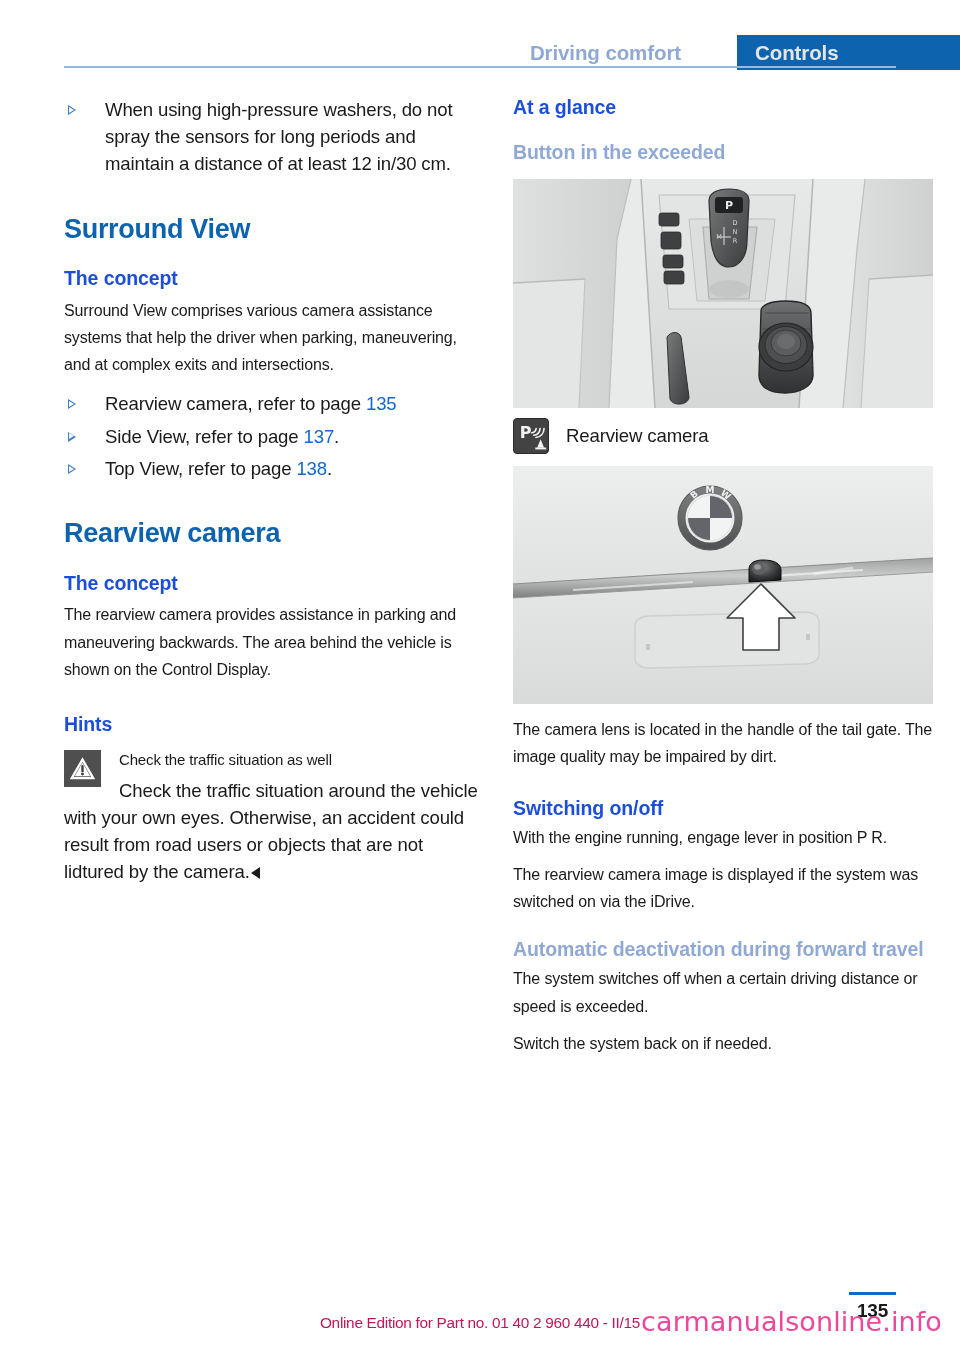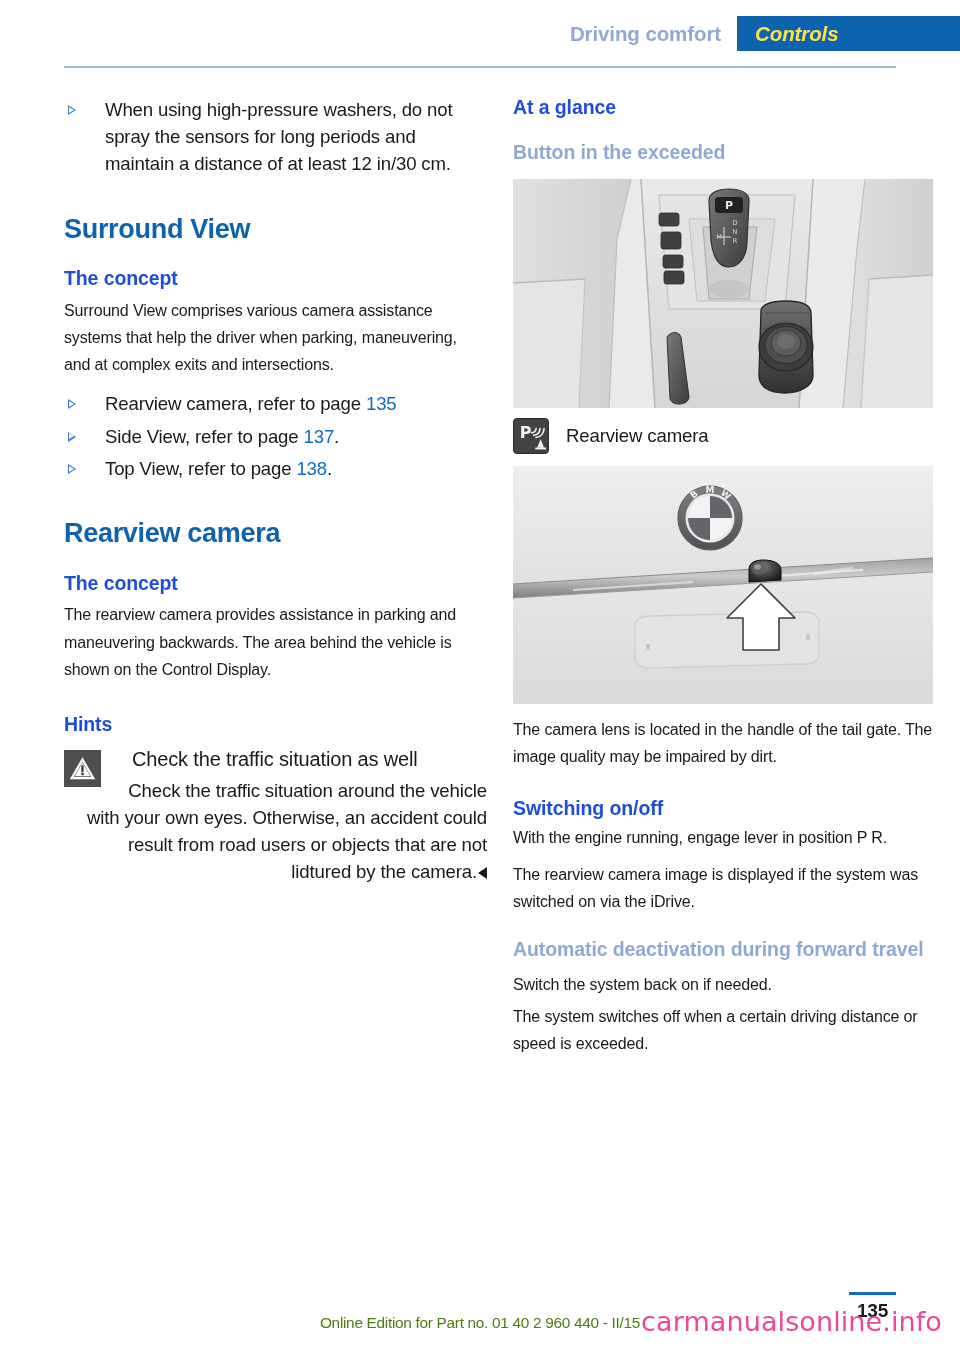--- a/index.html
+++ b/index.html
@@ -22,46 +22,46 @@
 
   
   .header {
     position: absolute;
     top: 0; left: 0;
     width: 960px;
     height: 62px;
   }
   .header-tabs {
     position: absolute;
-    right: 0; top: 16px;
+    right: 0; top: 35px;
     height: 35px;
     display: flex;
     align-items: stretch;
+    gap: 40px;
   }
   .tab-secondary {
     display: flex;
     align-items: center;
     padding: 0 16px 0 18px;
     font-size: 20.5px;
     font-weight: bold;
     color: #8FA9D4;
     letter-spacing: -0.1px;
     background: #ffffff;
   }
   .tab-primary {
     display: flex;
     align-items: center;
     padding: 0 18px 0 18px;
     min-width: 223px;
     font-size: 20.5px;
     font-weight: bold;
-    color: #fde047;
+    color: #e5e5e5;
     background: #0D63AE;
     letter-spacing: -0.1px;
-    font-style: italic;
   }
   .header-rule {
     position: absolute;
     left: 64px;
     top: 66px;
     width: 832px;
     height: 2px;
     background: #9BB7DE;
   }
 
@@ -150,32 +150,30 @@
   .warn-block { position: relative; }
   .warn-icon {
     position: absolute;
     left: 0; top: 4px;
     width: 37px; height: 37px;
     background: #4F4F4F;
   }
   .warn-icon svg { display: block; }
   .warn-line1 {
     padding-left: 55px;
-    font-size: 20px;
+    font-size: 15px;
     line-height: 27.2px;
     letter-spacing: -0.15px;
-    margin-left: 13px;
   }
   .warn-body {
     margin-top: 3px;
     font-size: 18.6px;
     line-height: 27.2px;
     letter-spacing: -0.15px;
     text-indent: 55px;
-    text-align: right;
   }
   .endmark {
     display: inline-block;
     width: 0; height: 0;
     border-right: 9px solid #1a1a1a;
     border-top: 6px solid transparent;
     border-bottom: 6px solid transparent;
     vertical-align: -1px;
     margin-left: 1px;
   }
@@ -219,21 +217,21 @@
     left: 0; bottom: 0;
     width: 960px;
     height: 84px;
   }
   .footer-edition {
     position: absolute;
     left: 0; top: 36px;
     width: 960px;
     text-align: center;
     font-size: 15.4px;
-    color: #4d7c0f;
+    color: #be185d;
     letter-spacing: -0.3px;
   }
   .page-rule {
     position: absolute;
     right: 64px;
     top: 14px;
     width: 47px;
     height: 2.5px;
     background: #1368CE;
   }
@@ -510,23 +508,23 @@
 
     <h2 class="h2 mt-26">Switching on/off</h2>
 
 
     <p class="body mt-4">With the engine running, engage lever in position P R.</p>
 
     <p class="body mt-10">The rearview camera image is displayed if the system was switched on via the iDrive.</p>
 
     <h3 class="h3 mt-22">Automatic deactivation during forward travel</h3>
 
+    <p class="body mt-4">The system switches off when a certain driving distance or speed is exceeded.</p>
+
     <p class="body mt-10">Switch the system back on if needed.</p>
-
-    <p class="body mt-4">The system switches off when a certain driving distance or speed is exceeded.</p>
 
   </div>
 
   <div class="footer">
     <div class="page-rule"></div>
     <div class="page-num">135</div>
     <div class="footer-edition">Online Edition for Part no. 01 40 2 960 440 - II/15</div>
     <div class="watermark">carmanualsonline.info</div>
   </div>
 

